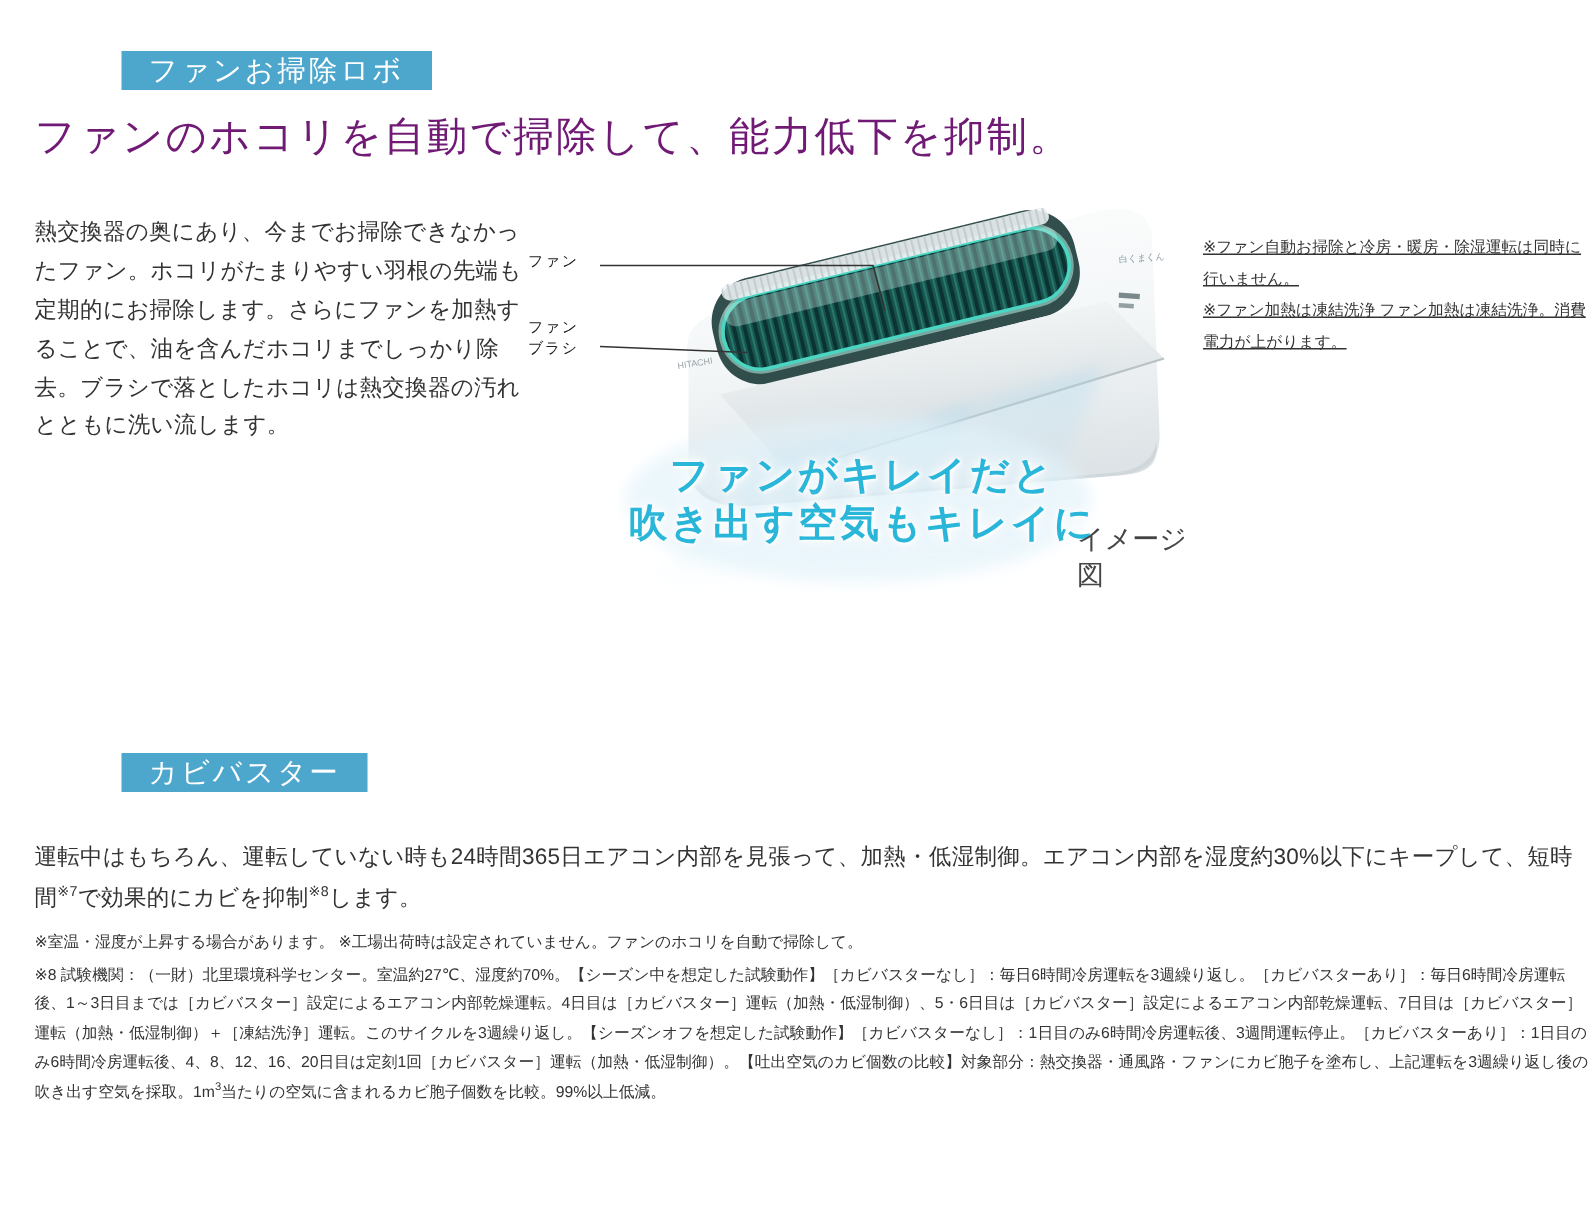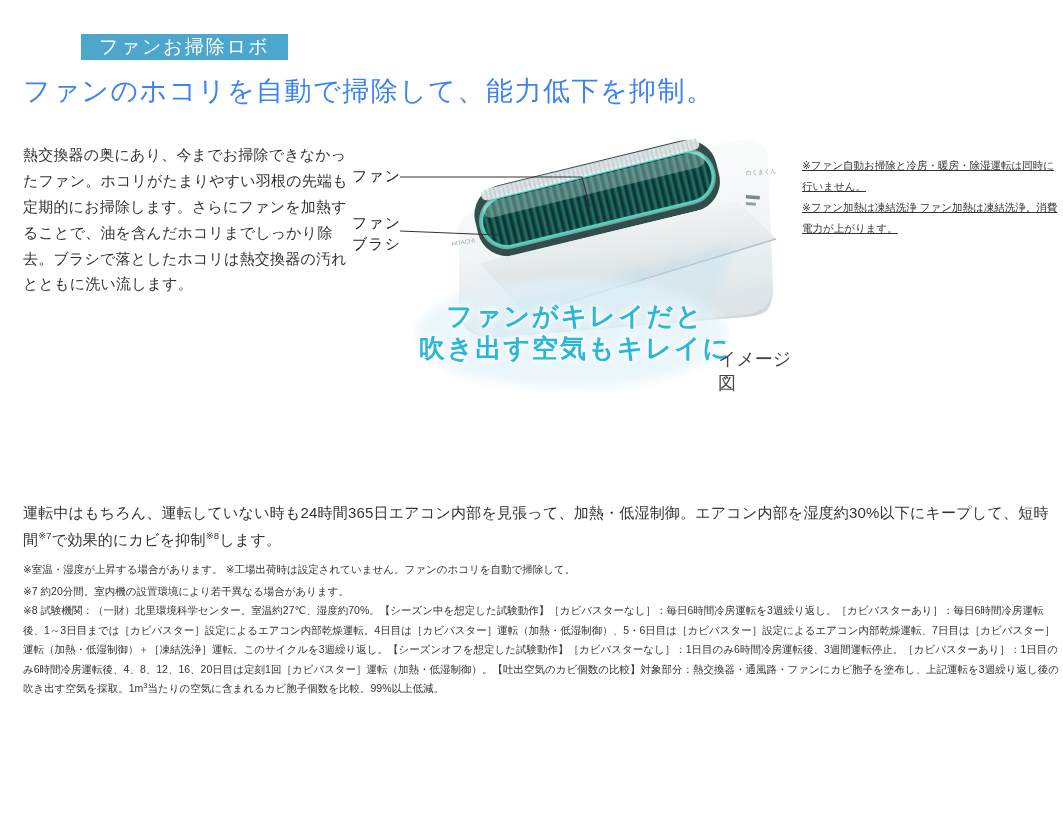--- a/index.html
+++ b/index.html
@@ -9,44 +9,44 @@
   }
   .wrap{padding:30px 0 0 23px;width:1040px;position:relative;}
 
   
   .badge-row{display:flex;align-items:center;height:33px;padding-left:48px;}
   .badge-bar{width:5px;background:#4da7cd;margin-right:5px;}
   .badge{background:#4da7cd;color:#fff;font-size:19px;letter-spacing:2px;
          display:flex;align-items:center;padding:0 18px;}
 
   .section-heading{margin:10px 0 0 0;font-size:27px;font-weight:400;
-         color:#3b82f6;letter-spacing:1.5px;line-height:1.4;}
+         color:#701a75;letter-spacing:1.5px;line-height:1.4;}
 
   
   .fan-content{position:relative;height:352px;margin-top:16px;}
   .fan-body-text{position:absolute;left:0;top:0;width:334px;
          font-size:15px;line-height:1.73;letter-spacing:0.2px;}
   .fan-notes{position:absolute;left:779px;top:28px;width:261px;
          font-size:10.5px;line-height:2.0;color:#333;text-decoration:underline;}
   .fan-notes p{margin:0;}
 
   
   .ac-figure{position:absolute;left:317px;top:-32px;width:460px;height:300px;}
   .ac-svg{position:absolute;left:0;top:0;width:460px;height:300px;}
-  .lbl{position:absolute;font-size:15px;color:#222;letter-spacing:1px;}
+  .lbl{position:absolute;font-size:10px;color:#222;letter-spacing:1px;}
   .lbl-fan{left:12px;top:72px;}
   .lbl-brush{left:12px;top:117px;white-space:pre-line;line-height:1.4;}
   .overlay{position:absolute;left:75px;top:206px;width:320px;text-align:center;
          font-size:26px;font-weight:bold;color:#29b6d9;letter-spacing:2px;line-height:1.22;
          text-shadow:0 0 4px #fff,0 0 8px #fff,0 0 12px #fff,1px 1px 2px #fff;}
   .fig-caption{position:absolute;left:378px;top:252px;font-size:18px;color:#444;}
 
   
   .mold-section{margin-top:20px;}
-  .mold-para{margin:6px 0 0 0;font-size:15px;line-height:1.8;width:1040px;letter-spacing:0.2px;}
+  .mold-para{margin:26px 0 0 0;font-size:15px;line-height:1.8;width:1040px;letter-spacing:0.2px;}
   sup.ref{font-size:9.5px;vertical-align:super;line-height:0;}
   .note-general{margin:9px 0 0 0;font-size:10.5px;line-height:1.5;color:#333;}
   .fine-print{margin:4px 0 0 0;font-size:10.5px;line-height:1.86;color:#333;width:1040px;}
   .fine-print p{margin:0;}
   sup.cube{font-size:7.5px;vertical-align:super;line-height:0;}
 </style>
 </head>
 <body>
 
 <div class="wrap">
@@ -138,25 +138,28 @@
       </div>
 
       <div class="fan-notes">
         <p>※ファン自動お掃除と冷房・暖房・除湿運転は同時に行いません。</p>
         <p>※ファン加熱は凍結洗浄 ファン加熱は凍結洗浄。消費電力が上がります。</p>
       </div>
     </div>
   </section>
 
   <section class="mold-section">
+    <div class="badge-row">
+      <div class="badge-bar"></div>
+      <div class="badge">カビバスター</div>
+    </div>
 
 
     <p class="mold-para"><span>運転中はもちろん、運転していない時も24時間365日エアコン内部を見張って、加熱・低湿制御。エアコン内部を湿度約30%以下にキープして、短時間</span><sup class="ref">※7</sup><span>で効果的にカビを抑制</span><sup class="ref">※8</sup><span>します。</span></p>
 
     <p class="note-general">※室温・湿度が上昇する場合があります。 ※工場出荷時は設定されていません。ファンのホコリを自動で掃除して。</p>
 
     <div class="fine-print">
-      <p>※7 約20分間。室内機の設置環境により若干異なる場合があります。</p>
       <p><span>※8 試験機関：（一財）北里環境科学センター。室温約27℃、湿度約70%。【シーズン中を想定した試験動作】［カビバスターなし］：毎日6時間冷房運転を3週繰り返し。［カビバスターあり］：毎日6時間冷房運転後、1～3日目までは［カビバスター］設定によるエアコン内部乾燥運転。4日目は［カビバスター］運転（加熱・低湿制御）、5・6日目は［カビバスター］設定によるエアコン内部乾燥運転、7日目は［カビバスター］運転（加熱・低湿制御）＋［凍結洗浄］運転。このサイクルを3週繰り返し。【シーズンオフを想定した試験動作】［カビバスターなし］：1日目のみ6時間冷房運転後、3週間運転停止。［カビバスターあり］：1日目のみ6時間冷房運転後、4、8、12、16、20日目は定刻1回［カビバスター］運転（加熱・低湿制御）。【吐出空気のカビ個数の比較】対象部分：熱交換器・通風路・ファンにカビ胞子を塗布し、上記運転を3週繰り返し後の吹き出す空気を採取。1m</span><sup class="cube">3</sup><span>当たりの空気に含まれるカビ胞子個数を比較。99%以上低減。</span></p>
     </div>
   </section>
 
 </div>
 
 </body></html>

